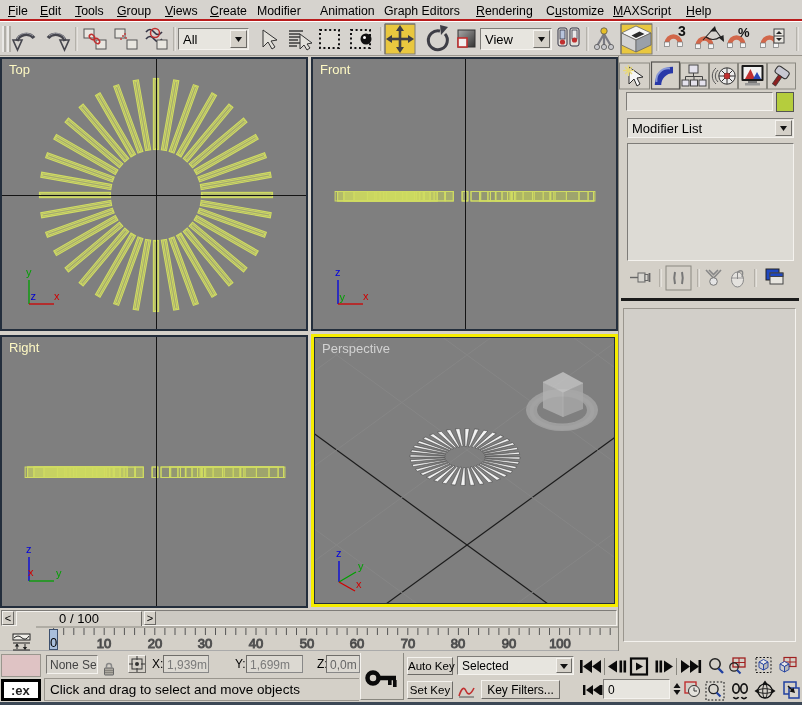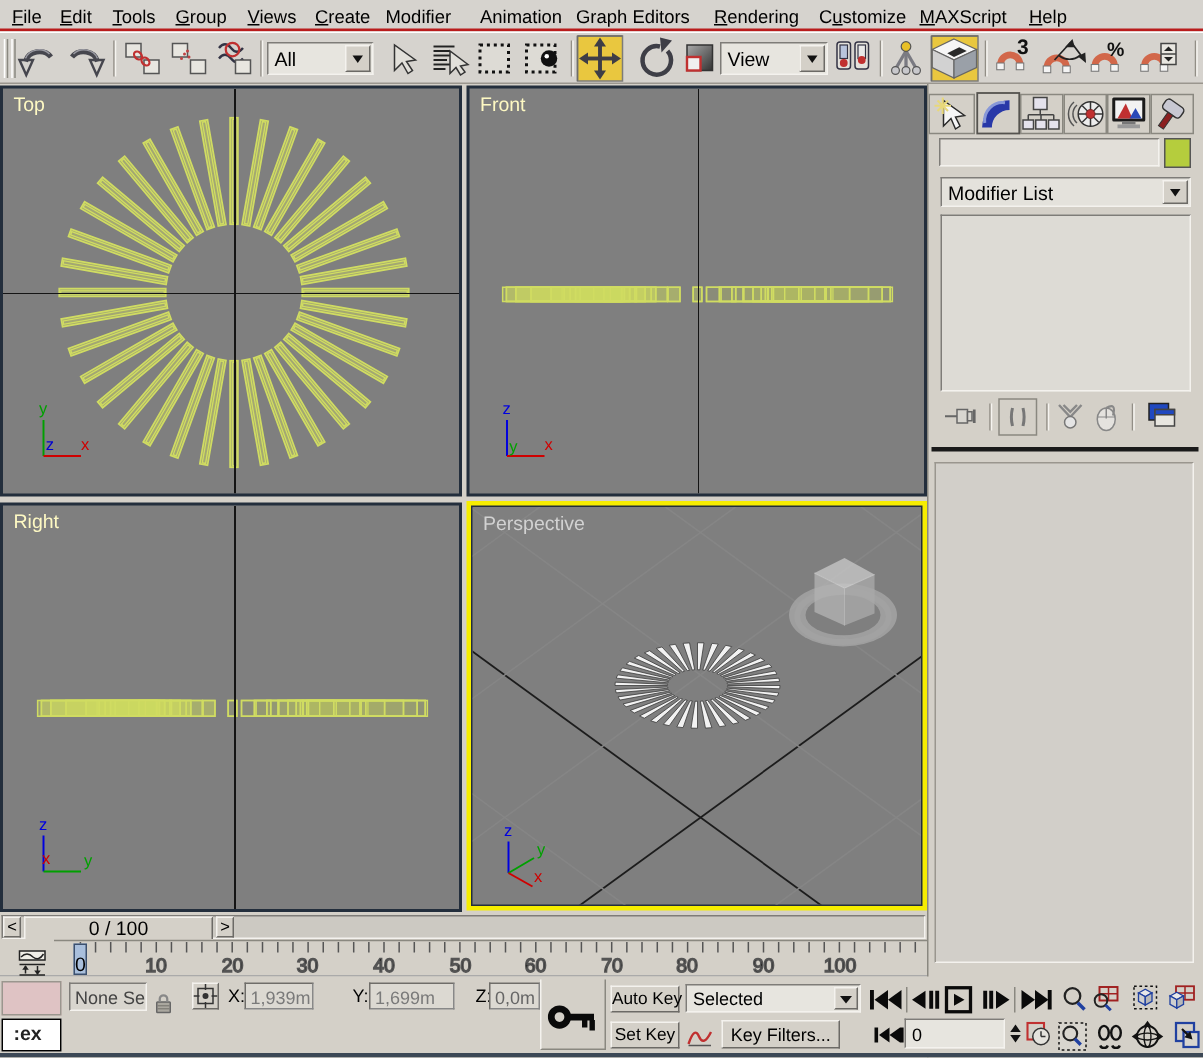--- a/index.html
+++ b/index.html
@@ -890,21 +890,21 @@
         <text x="560" y="22" font-size="13" fill="#000" text-anchor="middle" font-family="Liberation Sans, sans-serif">100</text>
       </g>
   </svg>
   <div class="abs" style="left:49px;top:3px;width:9px;height:21px;background:#a9bfdc;border:1px solid #3c506e;"></div>
   <div class="abs" style="left:50px;top:9px;font-size:13px;color:#000;">0</div>
 </div>
 
 <div class="abs" style="left:0;top:651px;width:802px;height:54px;background:#d4d0c8;">
 
   <div class="abs" style="left:1px;top:3px;width:40px;height:23px;background:#dfc3c4;border:1px solid #9a968e;"></div>
-  <div class="abs" style="left:1px;top:28px;width:40px;height:22px;background:#ffffff;border:1px solid #000000;font-size:13px;font-weight:bold;color:#222;padding-left:7px;padding-top:1px;">:ex</div>
+  <div class="abs" style="left:1px;top:28px;width:40px;height:22px;background:#ffffff;border:3px solid #000000;font-size:13px;font-weight:bold;color:#222;padding-left:7px;padding-top:1px;">:ex</div>
 
   <div class="abs sunk" style="left:46px;top:4px;width:52px;height:19px;background:#d8d5ce;">
       <span class="abs" style="left:3px;top:2px;font-size:12px;color:#444;">None Se</span>
     </div>
   <svg class="abs" style="left:102px;top:11px;" width="14" height="14" viewBox="0 0 14 14">
     <rect x="2.5" y="6" width="9" height="7" rx="0.5" fill="#aaa79f" stroke="#666"></rect>
     <path d="M 4.5 6 V 4 a 2.5 2.5 0 0 1 5 0 V 6" fill="none" stroke="#888" stroke-width="1.5"></path>
     <g stroke="#7c7a74" stroke-width="0.8">
         <line x1="3" y1="8.5" x2="11" y2="8.5"></line>
         <line x1="3" y1="10.5" x2="11" y2="10.5"></line>
@@ -920,20 +920,23 @@
         <line x1="12" y1="8" x2="16" y2="8" stroke="#333"></line>
       </svg>
   </div>
   <span class="abs" style="left:152px;top:6px;font-size:12px;">X:</span>
   <div class="abs fld" style="left:163px;top:4px;width:46px;height:18px;"><span style="position:relative;top:2px;">1,939m</span></div>
   <span class="abs" style="left:235px;top:6px;font-size:12px;">Y:</span>
   <div class="abs fld" style="left:246px;top:4px;width:57px;height:18px;"><span style="position:relative;top:2px;">1,699m</span></div>
   <span class="abs" style="left:317px;top:6px;font-size:12px;">Z:</span>
   <div class="abs fld" style="left:326px;top:4px;width:34px;height:18px;"><span style="position:relative;top:2px;color:#666;">0,0m</span></div>
 
+  <div class="abs" style="left:44px;top:27px;width:315px;height:23px;background:#d4d0c8;border:1px solid #9a968e;border-right:none;">
+    <span class="abs" style="left:5px;top:3px;font-size:13.5px;color:#000;">Click and drag to select and move objects</span>
+  </div>
 
   <div class="abs" style="left:360px;top:2px;width:44px;height:47px;background:#d4d0c8;border-left:1px solid #f4f2ee;border-right:1px solid #8a8880;border-bottom:1px solid #8a8880;"></div>
   <svg class="abs" style="left:365px;top:14px;" width="34" height="26" viewBox="0 0 34 26">
     <circle cx="8" cy="13" r="5.5" fill="none" stroke="#0a0a0a" stroke-width="4.5"></circle>
     <line x1="13" y1="13" x2="31" y2="13" stroke="#0a0a0a" stroke-width="4.5"></line>
     <rect x="23" y="15" width="3.6" height="5" fill="#0a0a0a"></rect>
       <rect x="28" y="15" width="3.6" height="7" fill="#0a0a0a"></rect>
   </svg>
 
   <div class="abs raised" style="left:407px;top:6px;width:46px;height:18px;font-size:11.5px;text-align:center;line-height:17px;">Auto Key</div>

